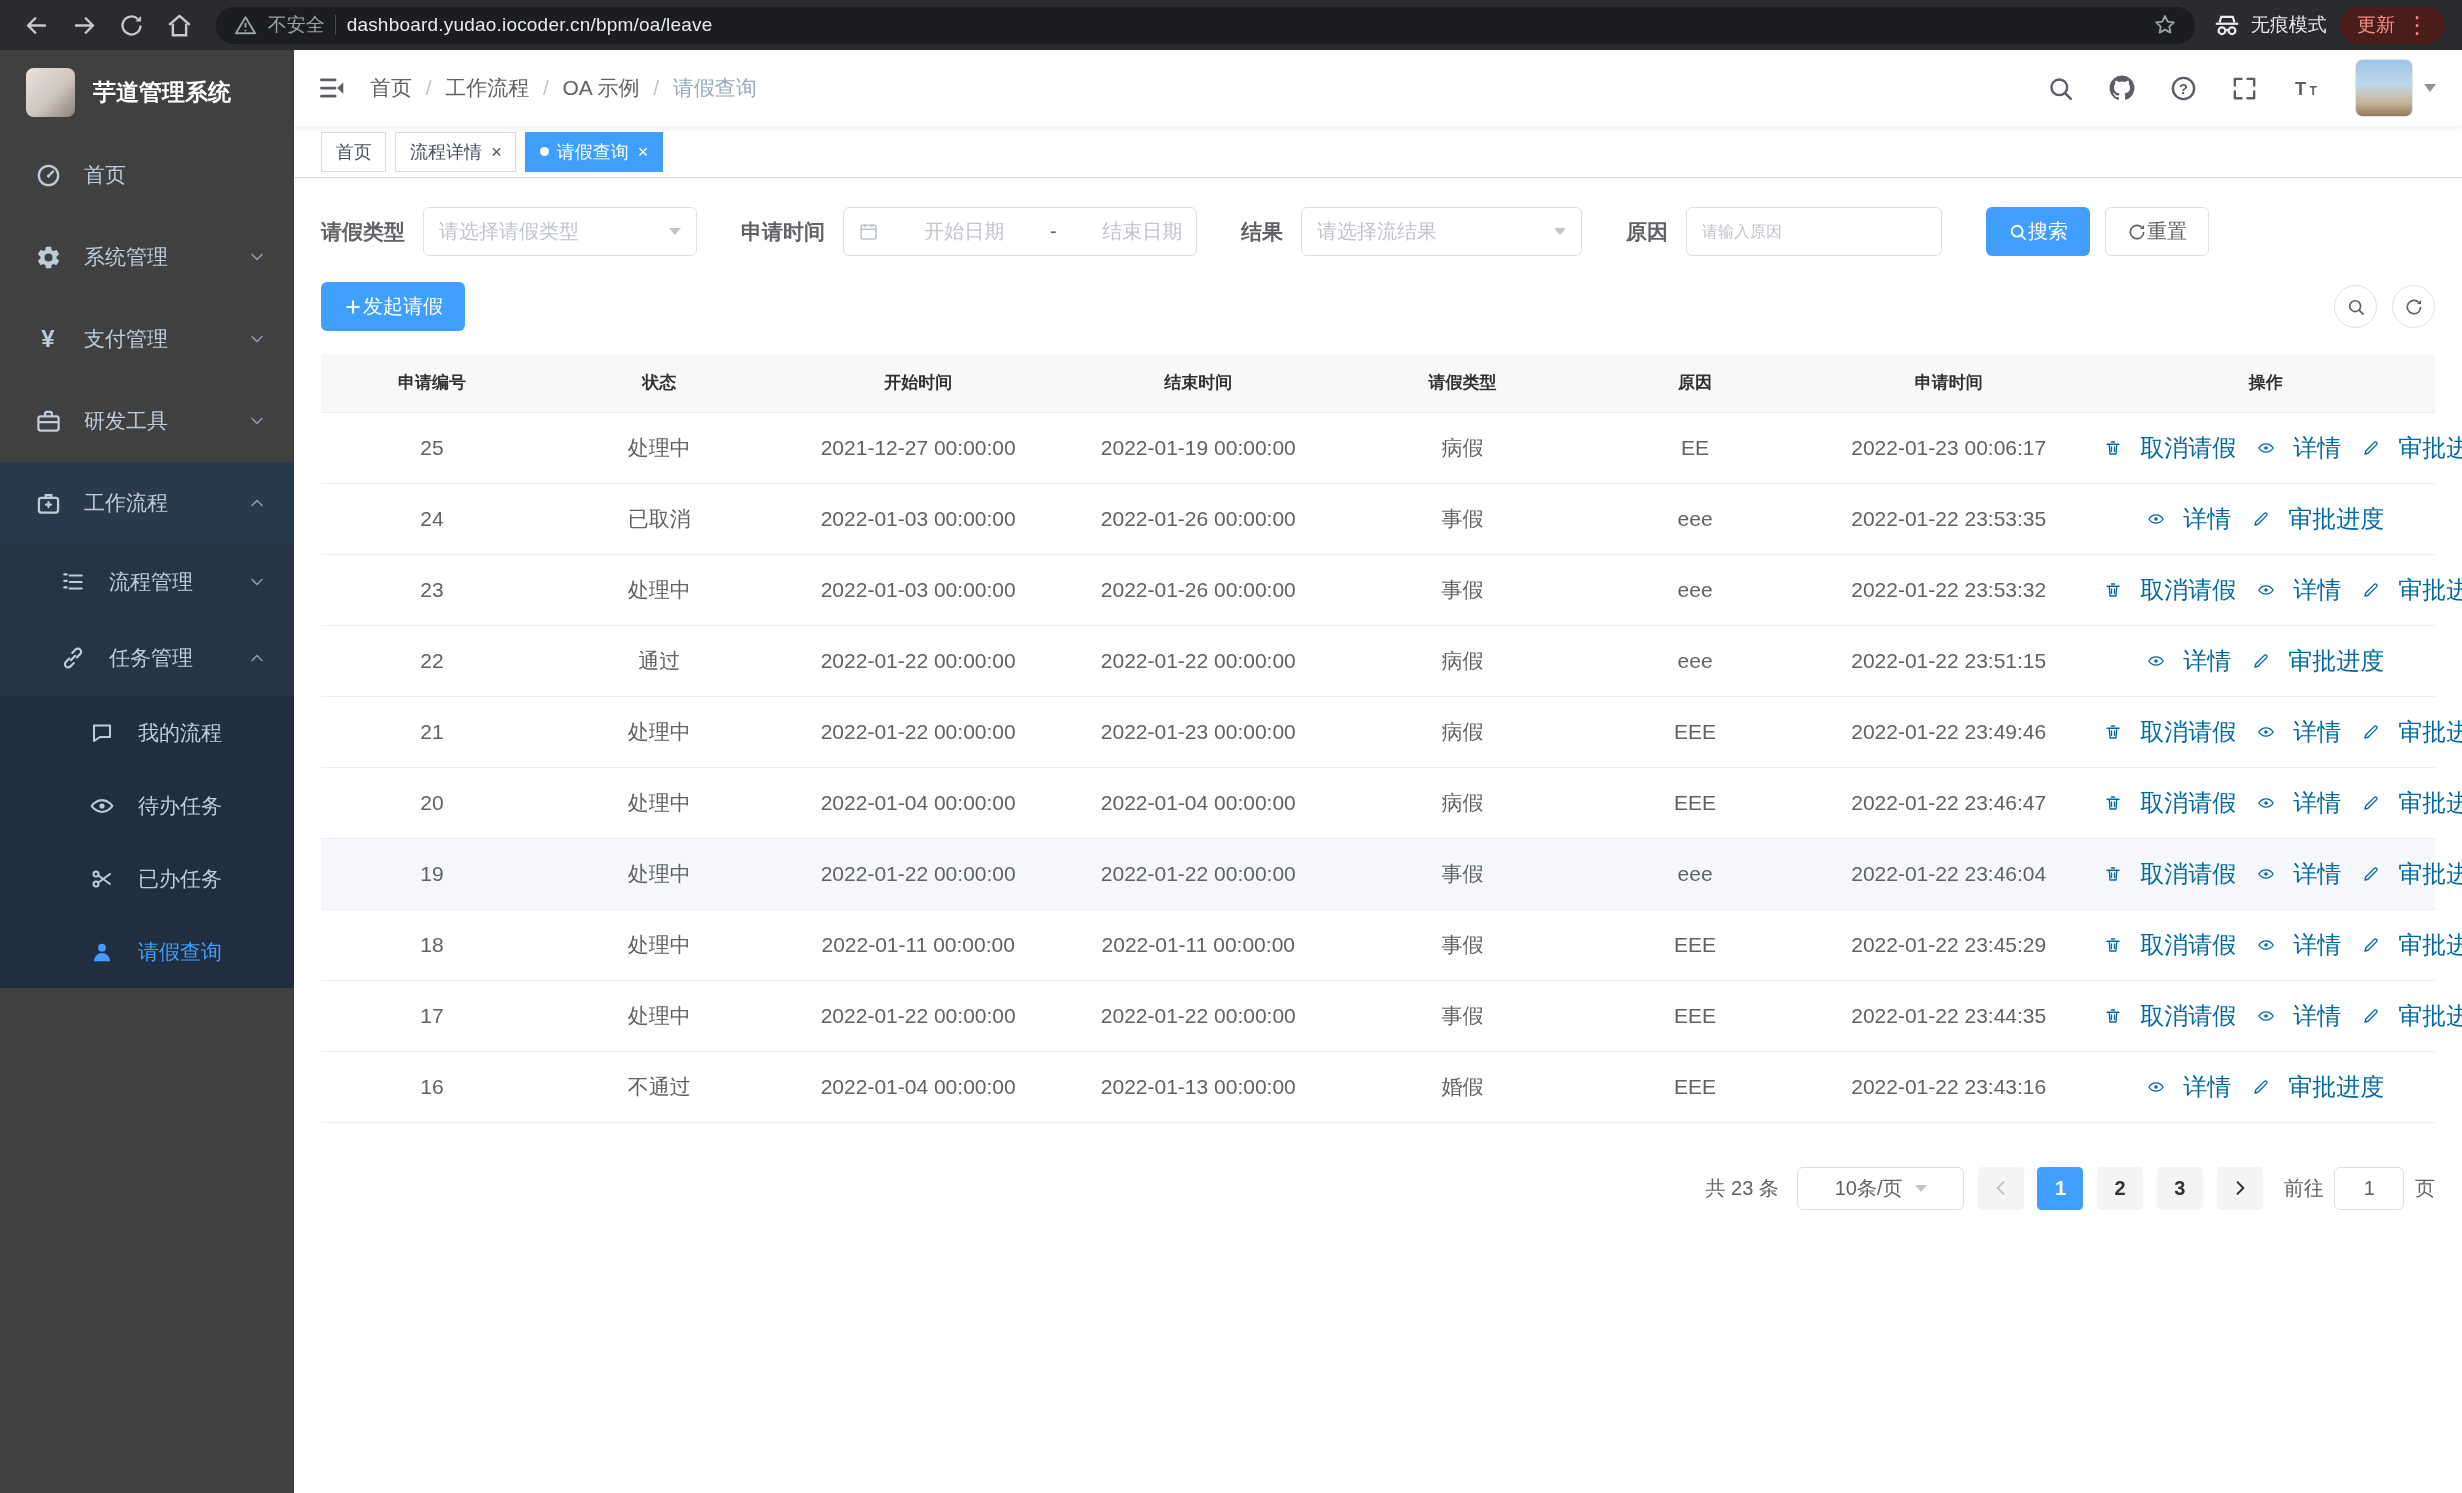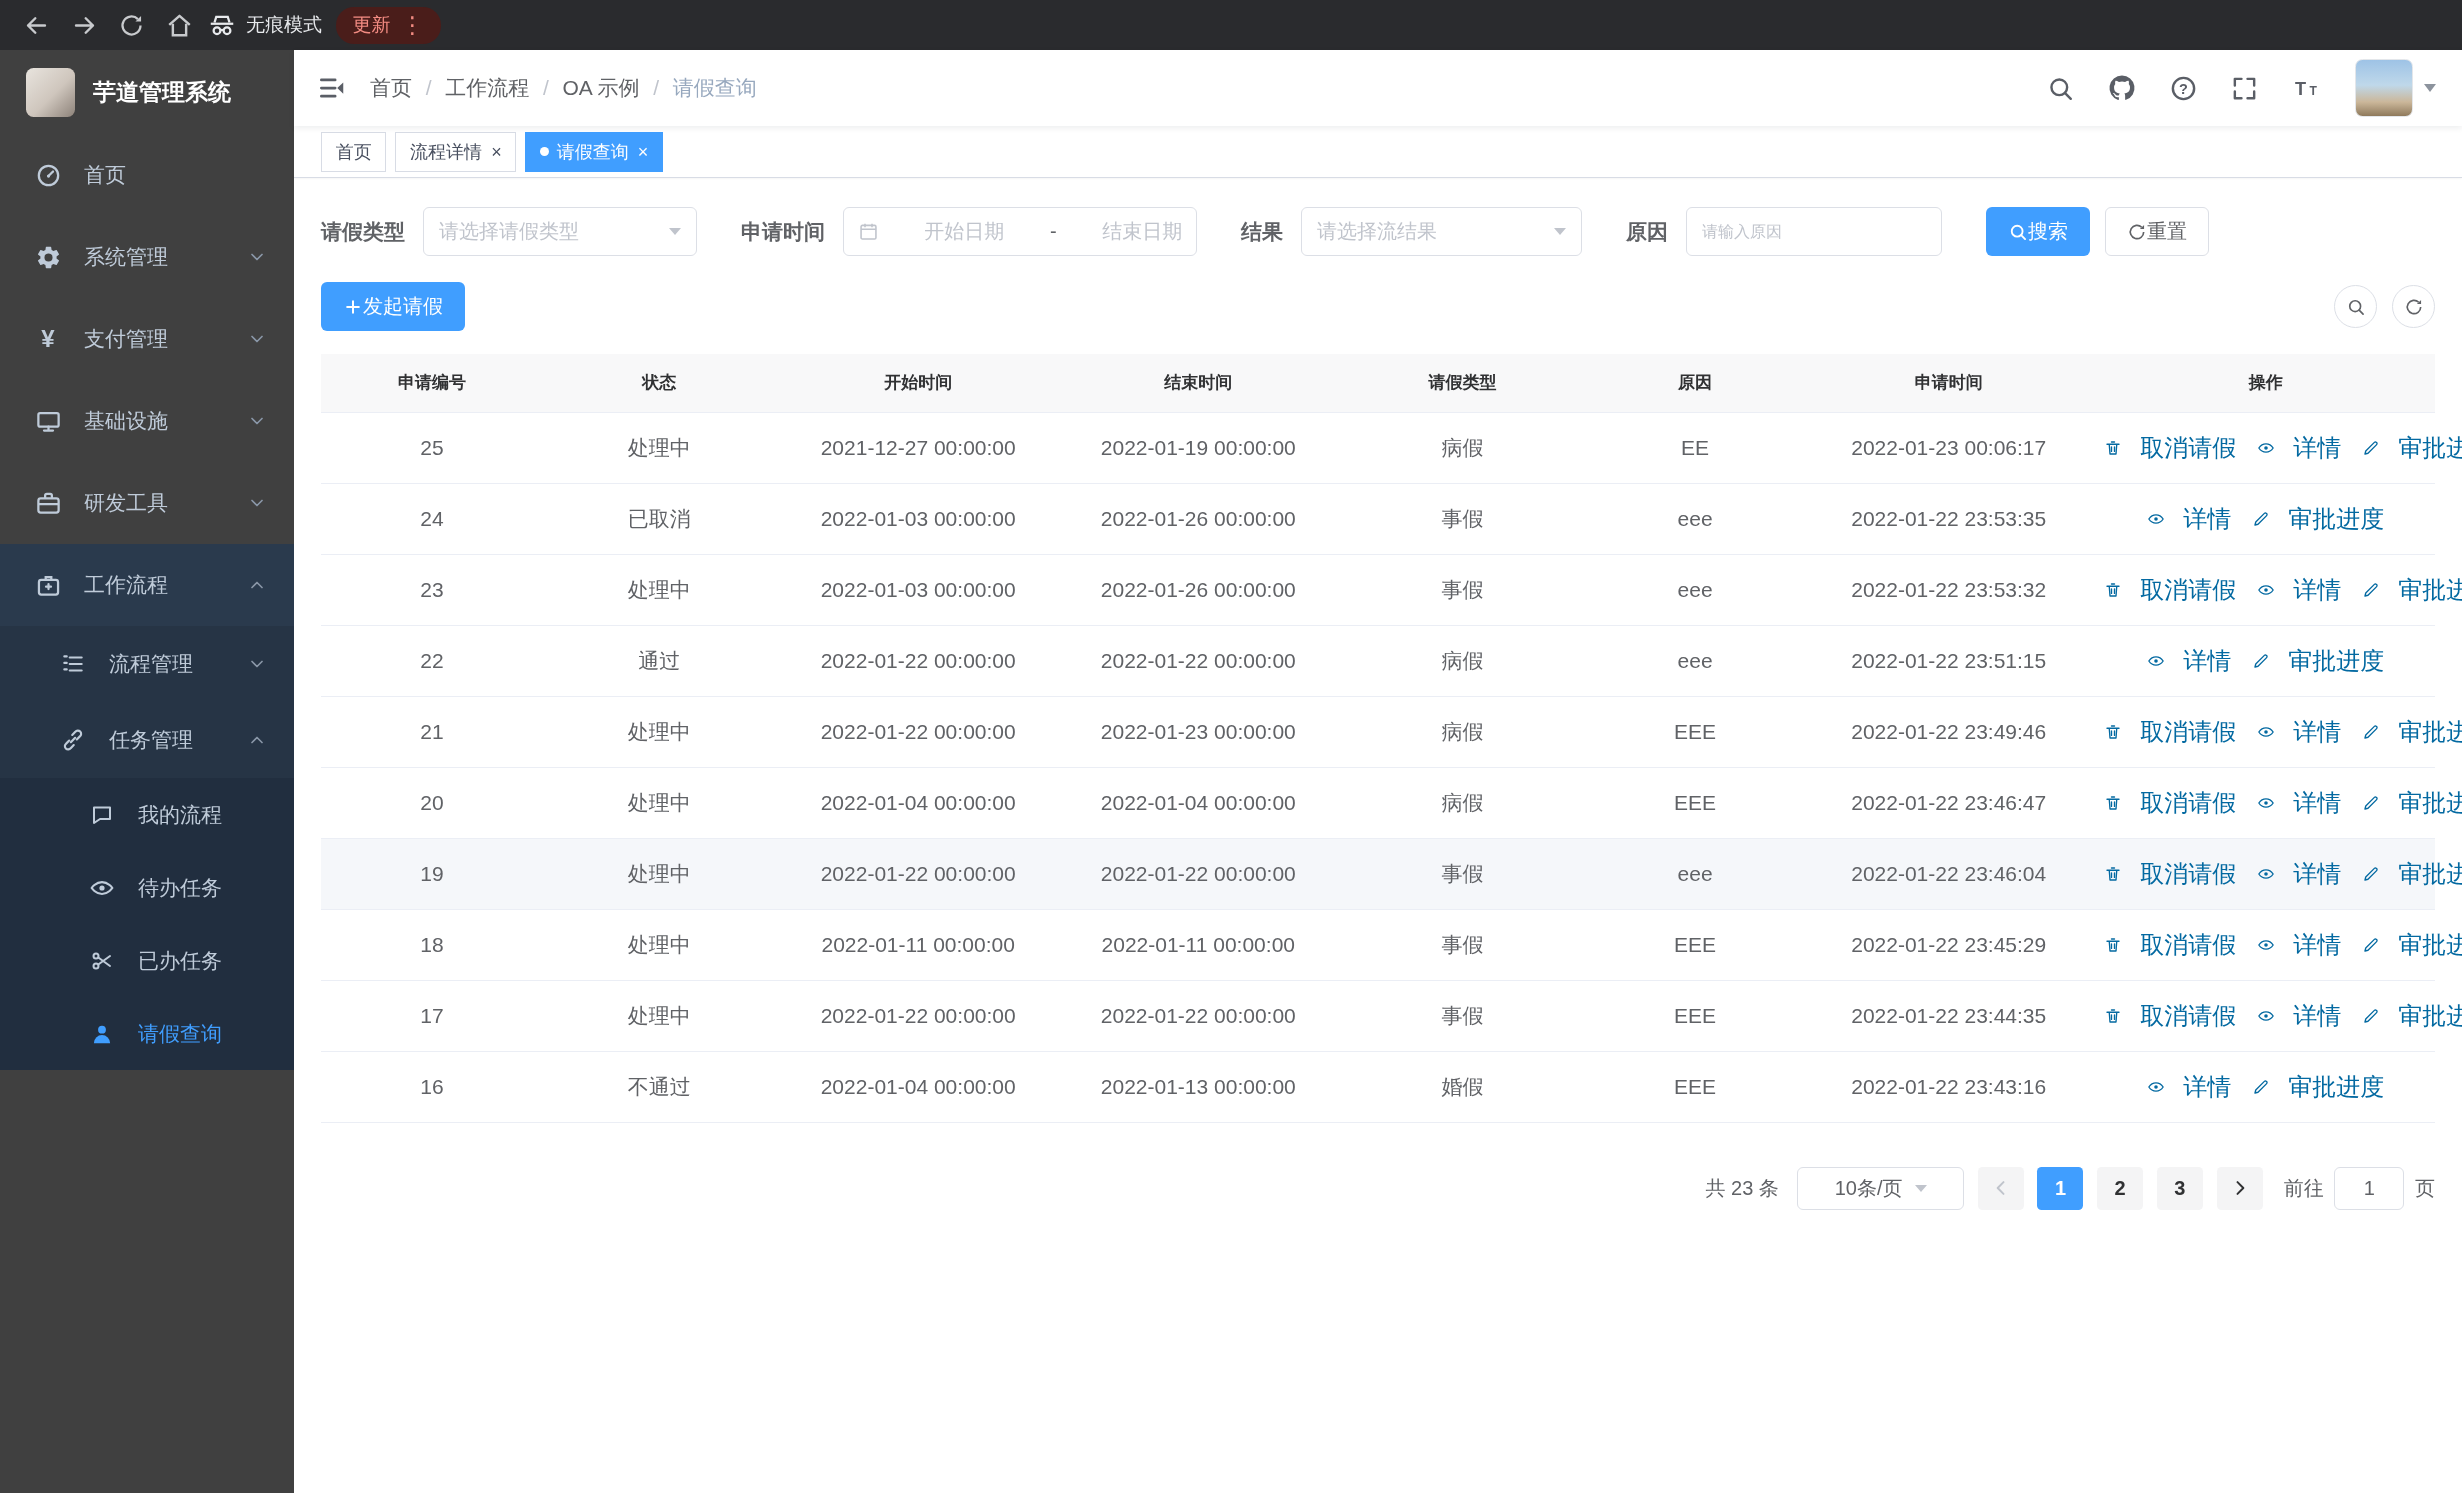--- a/index.html
+++ b/index.html
@@ -124,20 +124,37 @@
           <path d="M20 12a8 8 0 11-2.34-5.66" fill="none" stroke="currentColor" stroke-width="2"></path>
           <path d="M20.5 3.5v5h-5z" fill="currentColor"></path>
         </svg>
     </div>
     <div class="nav-ic">
       <svg width="29" height="29" viewBox="0 0 24 24">
           <path d="M3.5 11.5L12 4l8.5 7.5" fill="none" stroke="currentColor" stroke-width="2" stroke-linejoin="round"></path>
           <path d="M6.5 10.5V20h11v-9.5" fill="none" stroke="currentColor" stroke-width="2"></path>
         </svg>
     </div>
+    <div class="omnibox">
+      <span style="display:flex;">
+        <svg width="23" height="23" viewBox="0 0 24 24">
+            <path d="M12 3.5L22 20H2z" fill="none" stroke="currentColor" stroke-width="2" stroke-linejoin="round"></path>
+            <path d="M12 9.5v4.5M12 16.5v1.6" stroke="currentColor" stroke-width="2"></path>
+          </svg>
+      </span>
+      <span>不安全</span>
+      <span class="sep"></span>
+      <span class="url">dashboard.yudao.iocoder.cn/bpm/oa/leave</span>
+      <span class="spacer"></span>
+      <span style="display:flex;">
+        <svg width="24" height="24" viewBox="0 0 24 24">
+            <path d="M12 3l2.7 5.6 6.1.8-4.5 4.2 1.1 6-5.4-3-5.4 3 1.1-6L3.2 9.4l6.1-.8z" fill="none" stroke="currentColor" stroke-width="1.8" stroke-linejoin="round"></path>
+          </svg>
+      </span>
+    </div>
     <div class="right-cluster">
       <div class="incog">
         <span style="display:flex;">
           <svg width="30" height="30" viewBox="0 0 24 24">
               <path d="M6 10l1.4-4.5h9.2L18 10" fill="none" stroke="currentColor" stroke-width="1.8"></path>
               <path d="M3 11h18" stroke="currentColor" stroke-width="1.8"></path>
               <circle cx="8" cy="16.5" r="2.7" fill="none" stroke="currentColor" stroke-width="1.8"></circle>
               <circle cx="16" cy="16.5" r="2.7" fill="none" stroke="currentColor" stroke-width="1.8"></circle>
               <path d="M10.7 16h2.6" stroke="currentColor" stroke-width="1.8"></path>
             </svg>
@@ -178,34 +195,20 @@
           <span class="mi-label">系统管理</span>
           <span class="chev">
               <svg width="20" height="20" viewBox="0 0 24 24">
                 <path d="M6 9l6 6 6-6" fill="none" stroke="currentColor" stroke-width="2" stroke-linecap="round" stroke-linejoin="round"></path>
               </svg>
             </span>
         </div>
         <div class="menu-item">
           <span class="mi-icon yen">¥</span>
           <span class="mi-label">支付管理</span>
-          <span class="chev">
-              <svg width="20" height="20" viewBox="0 0 24 24">
-                <path d="M6 9l6 6 6-6" fill="none" stroke="currentColor" stroke-width="2" stroke-linecap="round" stroke-linejoin="round"></path>
-              </svg>
-            </span>
-        </div>
-        <div class="menu-item">
-          <span class="mi-icon">
-            <svg width="27" height="27" viewBox="0 0 24 24">
-                <rect x="3" y="4.5" width="18" height="12" rx="1.5" fill="none" stroke="currentColor" stroke-width="2"></rect>
-                <path d="M12 16.5v3.2M8 20h8" stroke="currentColor" stroke-width="2" stroke-linecap="round"></path>
-              </svg>
-          </span>
-          <span class="mi-label">基础设施</span>
           <span class="chev">
               <svg width="20" height="20" viewBox="0 0 24 24">
                 <path d="M6 9l6 6 6-6" fill="none" stroke="currentColor" stroke-width="2" stroke-linecap="round" stroke-linejoin="round"></path>
               </svg>
             </span>
         </div>
         <div class="menu-item">
           <span class="mi-icon">
             <svg width="27" height="27" viewBox="0 0 24 24">
                 <rect x="3" y="7.5" width="18" height="12.5" rx="2" fill="none" stroke="currentColor" stroke-width="2"></rect>

